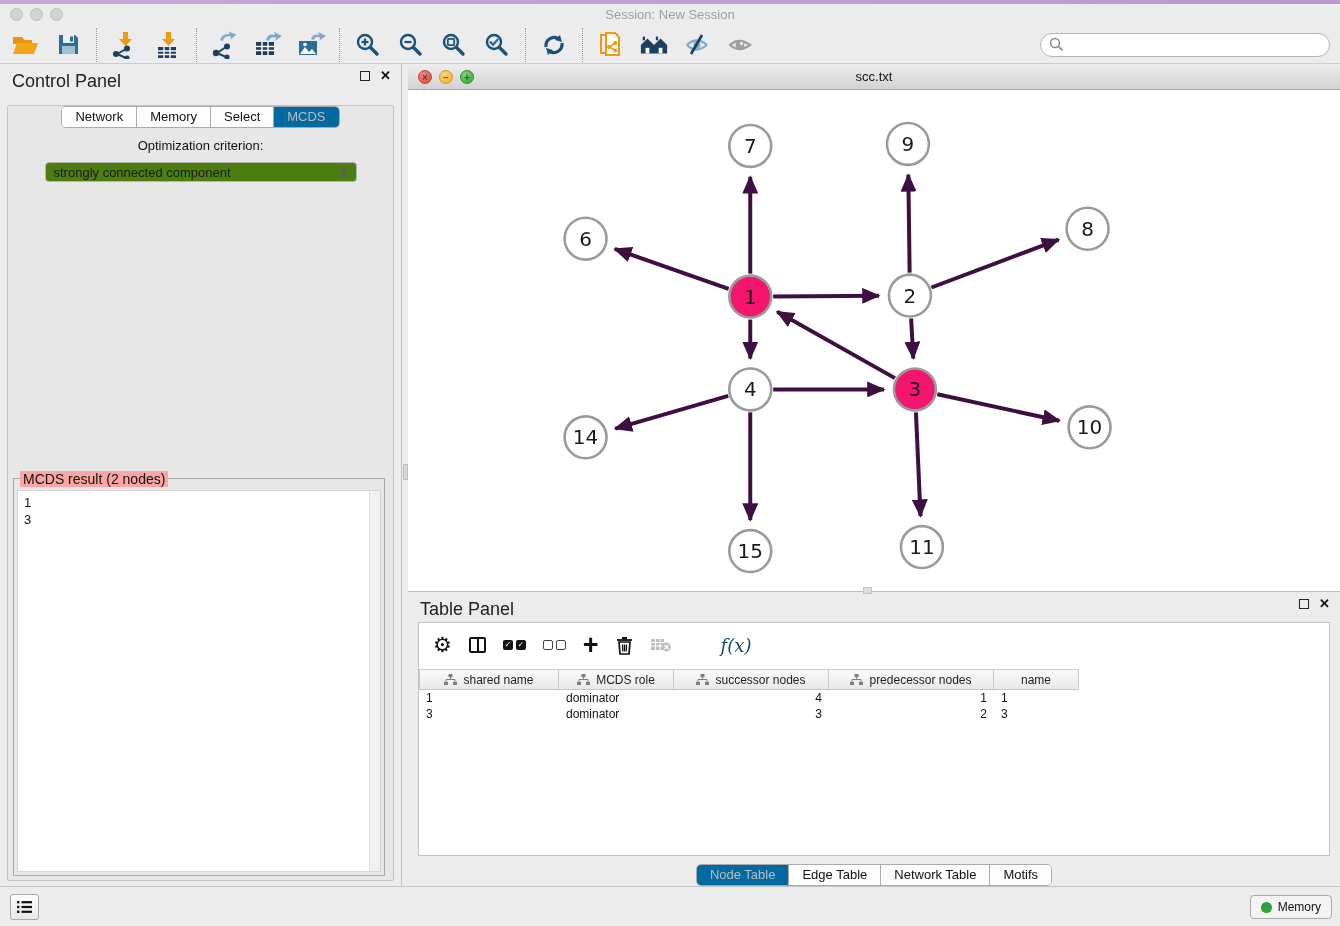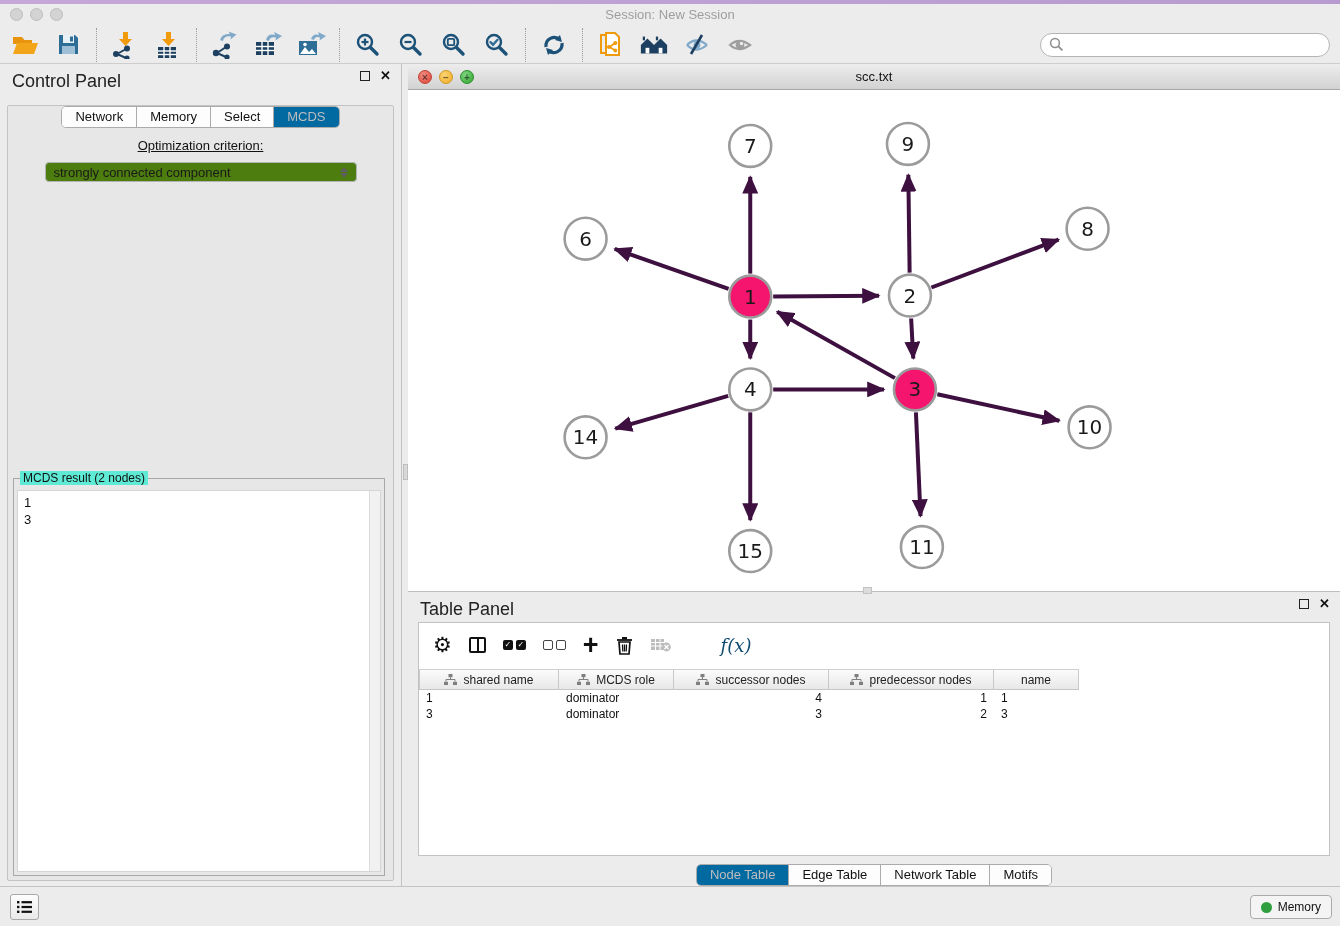--- a/index.html
+++ b/index.html
@@ -28,30 +28,30 @@
   .panel-btns { position:absolute; right:10px; top:7px; display:flex; gap:10px; align-items:center; }
   .float-btn { width:10px; height:10px; border:1.6px solid #222; background:transparent; display:inline-block; }
   .close-btn { font-size:13px; font-weight:bold; color:#111; line-height:10px; }
   .tabs-row { position:absolute; left:0; right:0; display:flex; justify-content:center; z-index:3; }
   #cp-tabs { top:30px;margin-top:12px; }
   .tabs { display:inline-flex; border:1px solid #ABABAB; border-radius:5px; overflow:hidden; background:#FDFDFD; font-size:13px; }
   .tab { padding:2px 13px 3px; border-left:1px solid #ABABAB; color:#111; background:#FDFDFD; white-space:nowrap; }
   .tab:first-child { border-left:none; }
   .tab.active { background:#0369a1; color:#BDBDBD; }
   #cp-inner { position:absolute; top:41px; left:7px; right:7px; bottom:5px; background:#E7E7E7; border:1px solid #C3C3C3; border-radius:2px; }
-  #opt-label { margin-top:32px; text-align:center; font-size:13px; color:#111;text-decoration:underline; }
+  #opt-label { margin-top:32px; text-align:center; font-size:13px; color:#111; }
   #criterion-select { margin:9px auto 0; width:312px; height:20px; background:#4d7c0f; border:1px solid #B3B3B3; border-radius:4px; display:flex; align-items:center; padding:0 8px; font-size:13px; }
   #criterion-select .stepper { margin-left:auto; display:flex; flex-direction:column; gap:1px; }
   .chev { width:0; height:0; border-left:4px solid transparent; border-right:4px solid transparent; }
   .chev.up { border-bottom:5px solid #5d5d5d; }
   .chev.dn { border-top:5px solid #5d5d5d; }
   #cp-buttons { margin-top:13px; display:flex; justify-content:center; gap:15px; }
   .mac-btn { background:#FDFDFD; border:1px solid #ADADAD; border-radius:5px; padding:3px 16px 4px; font-size:13px; color:#111; font-family:"Liberation Sans",sans-serif; }
   #result-group { position:absolute; left:5px; right:8px; top:372px; bottom:4px; border:1px solid #A8A8A8; }
-  #result-legend { position:absolute; top:-8px; left:6px; background:#5eead4; padding:0 3px; font-size:12px; color:#111; }
+  #result-legend { position:absolute; top:-8px; left:6px; background:#fca5a5; padding:0 3px; font-size:14px; color:#111; }
   #result-area { position:absolute; left:3px; right:3px; top:11px; bottom:3px; background:#fff; border:1px solid #D5D5D5; }
   #result-text { padding:3px 6px; white-space:pre; font-size:13px; line-height:17px; color:#111; }
   #result-scroll { position:absolute; right:0; top:0; bottom:0; width:11px; background:#F1F1F1; border-left:1px solid #DCDCDC; }
 
   
   #v-splitter { position:absolute; top:64px; left:401px; width:7px; bottom:40px; background:#ECECEC; border-left:1px solid #C2C2C2; }
   #v-grip { position:absolute; top:400px; left:1px; width:5px; height:16px; background:#D9D9D9; border:1px solid #BDBDBD; }
   #h-grip { position:absolute; left:455px; bottom:-3px; width:9px; height:7px; background:#DDDDDD; border:1px solid #C2C2C2; z-index:5; }
 
   

